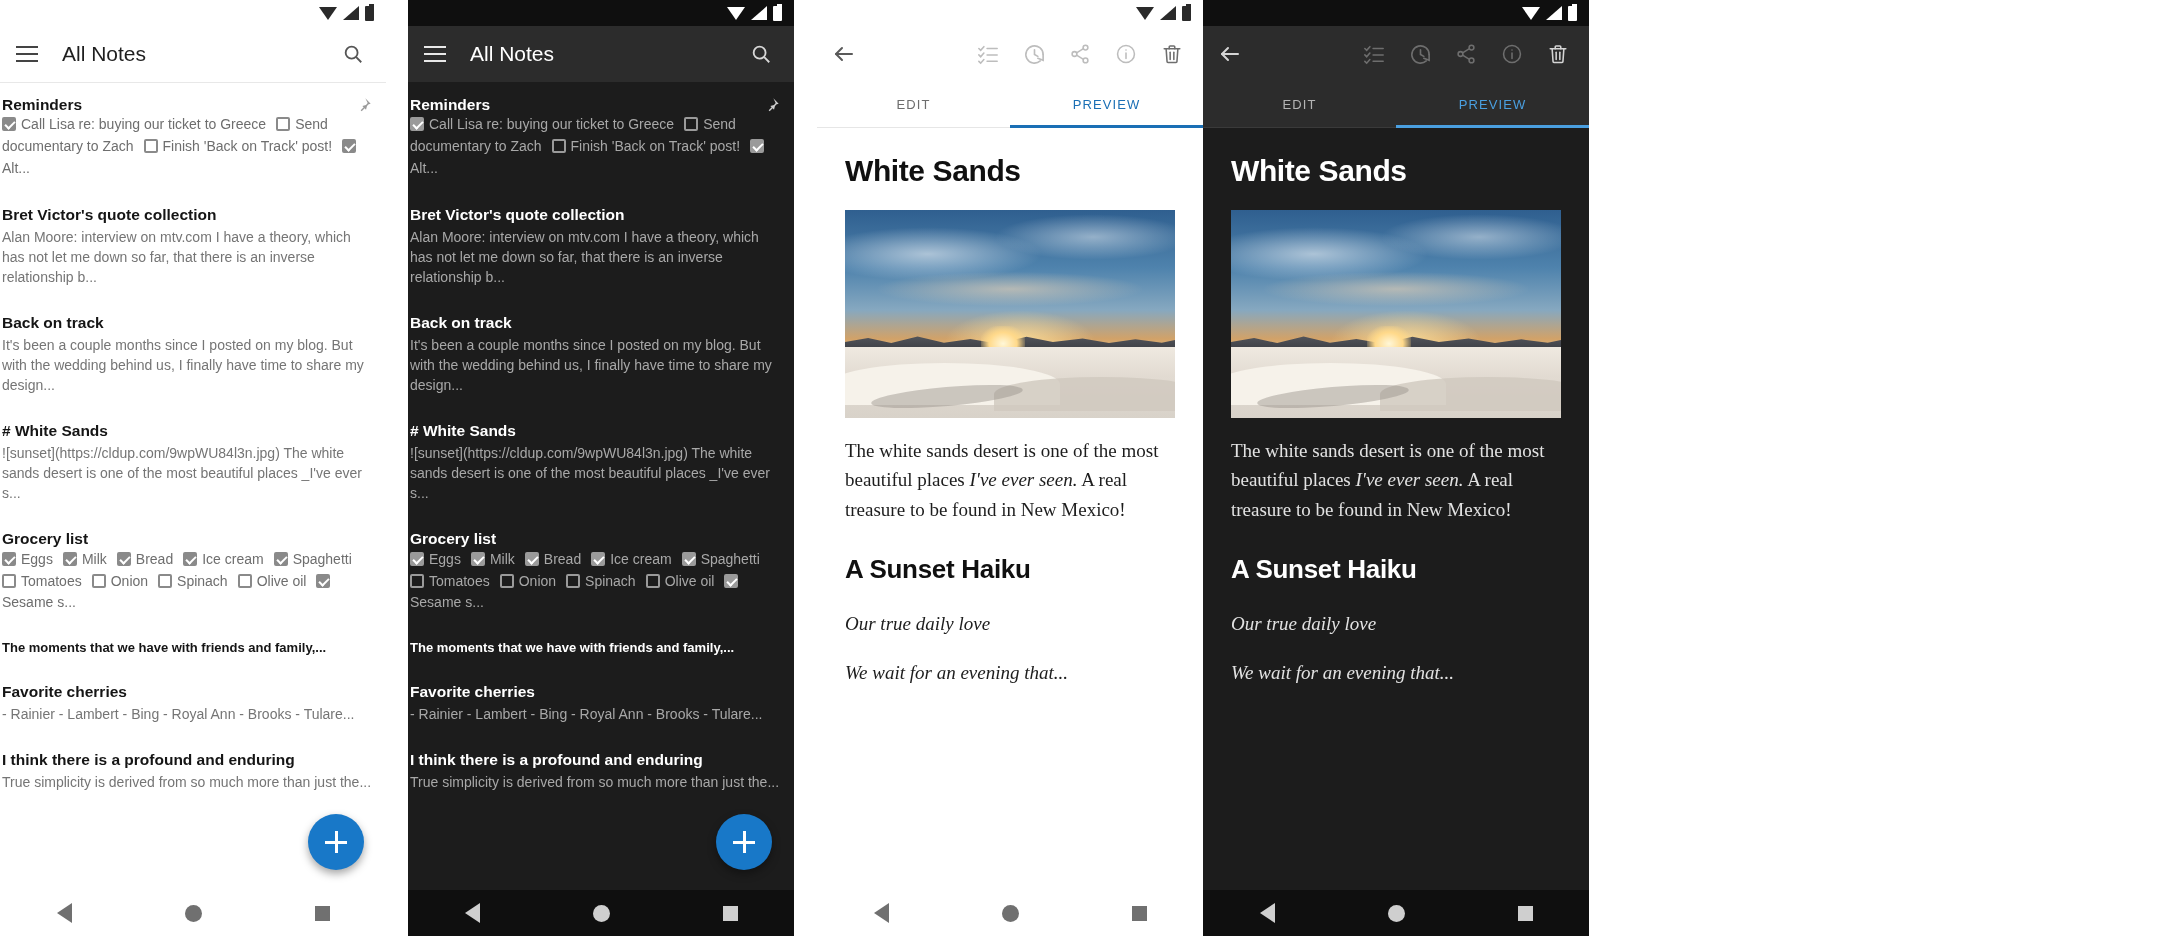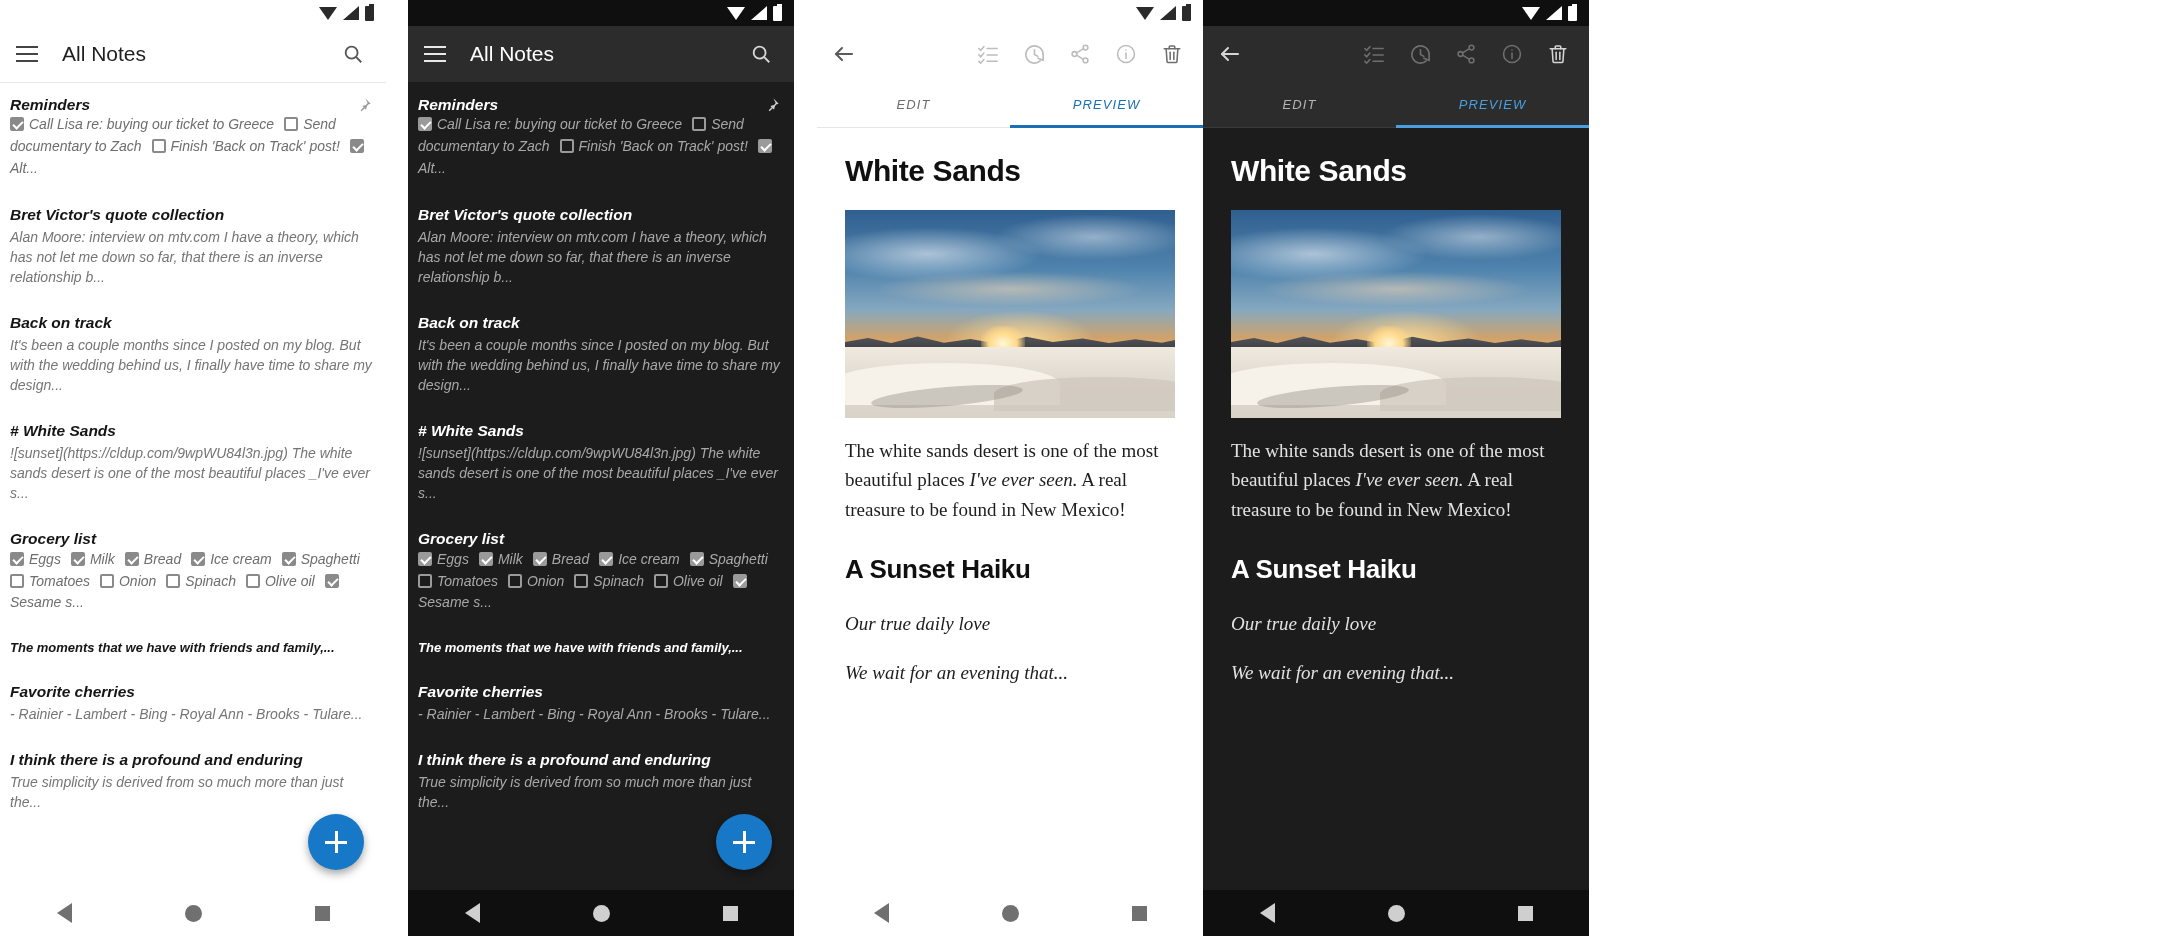--- a/index.html
+++ b/index.html
@@ -52,21 +52,21 @@
   .icon-btn { width: 34px; height: 34px; display:flex; align-items:center;
     justify-content:center; cursor: pointer; }
   .icon-btn svg { display: block; }
 
   
   .ab-divider { height: 1px; background: #e8e8e8; }
   .ab-divider-dark { height: 1px; background: #1c1c1c; }
 
   
   .notelist { position: relative; overflow: hidden; }
-  .note { padding: 12px 14px 14px 10px; position: relative; font-style: italic; }
+  .note { padding: 12px 14px 14px 2px; position: relative; }
   .note .ntitle { font-size: 15.5px; font-weight: 700; line-height: 1.25; }
   .note .nbody  { font-size: 14px; line-height: 1.42; margin-top: 3px; }
   .light .ntitle { color: #151515; }
   .light .nbody  { color: #757575; }
   .dark  .ntitle { color: #ffffff; }
   .dark  .nbody  { color: #a8a8a8; }
   .note.titleonly .ntitle { font-size: 13px; }
 
   .pin { position: absolute; right: 14px; top: 14px; }
 
@@ -111,21 +111,21 @@
   .edbar-light { background: #ffffff; }
   .edbar-dark  { background: #2c2c2c; }
   .edbar .spacer { flex: 1; }
   .edbar .tools { display: flex; align-items: center; gap: 12px; padding-right: 4px; }
 
   .tabs { display: flex; height: 46px; }
   .tabs-light { background: #ffffff; border-bottom: 1px solid #e6e6e6; }
   .tabs-dark  { background: #2c2c2c; border-bottom: 1px solid #3a3a3a; }
   .tab { flex: 1; display: flex; align-items: center; justify-content: center;
      font-size: 13px; letter-spacing: 1.1px; font-weight: 500; cursor: pointer;
-     position: relative; font-style: italic; }
+     position: relative; }
   .tabs-light .tab { color: #6d6d6d; }
   .tabs-dark  .tab { color: #b4b4b4; }
   .tabs-light .tab.sel { color: #1a6fb5; }
   .tabs-dark  .tab.sel { color: #4a9fe0; }
   .tab.sel:after { content:""; position:absolute; left:0; right:0; bottom:-1px;
      height: 3px; }
   .tabs-light .tab.sel:after { background: #1a6fb5; }
   .tabs-dark  .tab.sel:after { background: #4a9fe0; }
 
   

